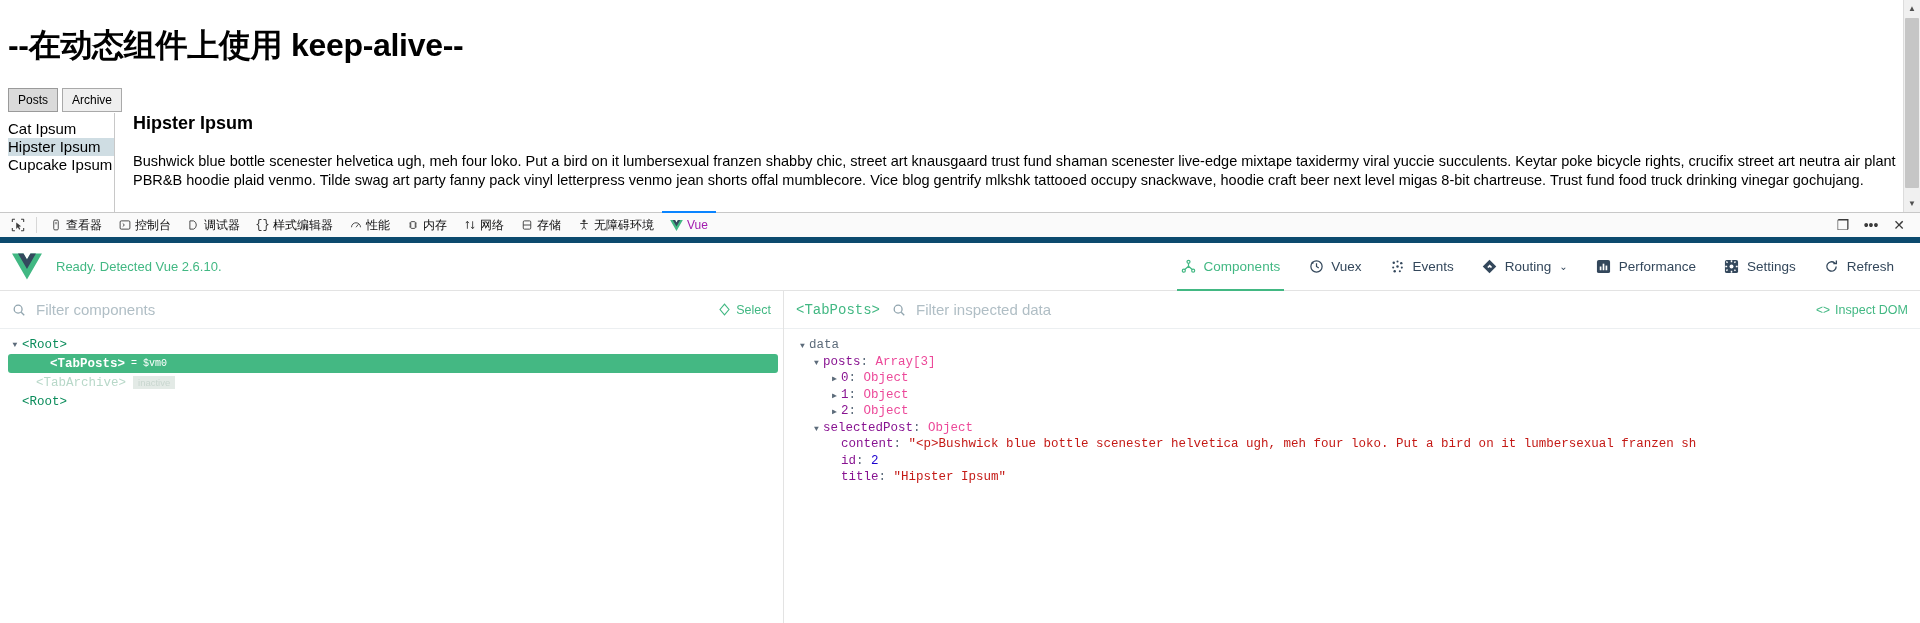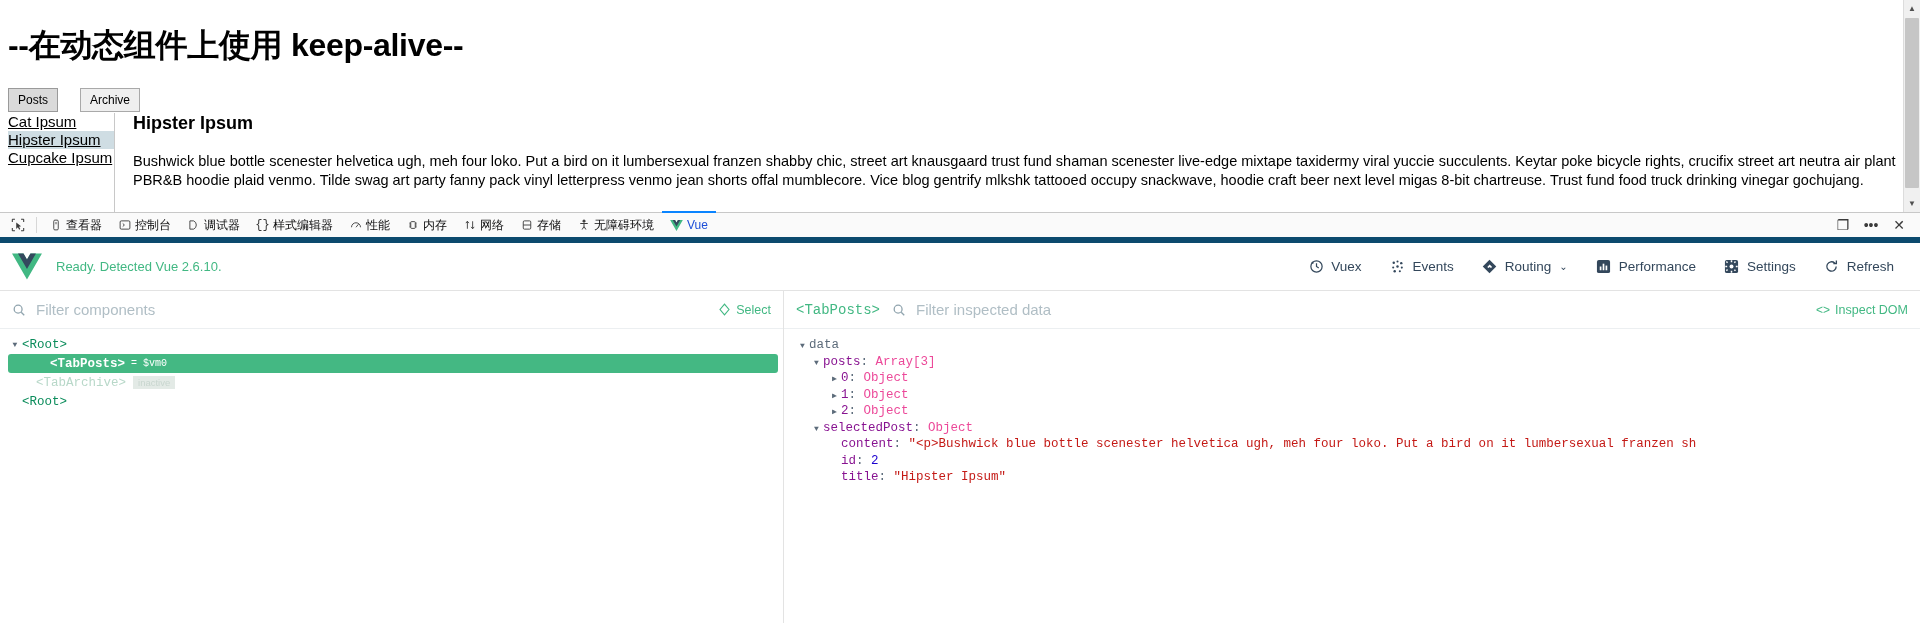--- a/index.html
+++ b/index.html
@@ -56,32 +56,31 @@
     border: 1px solid #a9a9a9;
     background: #efefef;
     color: #000;
     cursor: pointer;
     line-height: 16px;
   }
   .tab-btn.active {
     background: #dadada;
     border-color: #9a9a9a;
   }
-  .tab-btn + .tab-btn { margin-left: 22px; }
+  .tab-btn + .tab-btn { margin-left: 4px; }
 
   #content-wrap {
     display: flex;
     margin: 1px 0 0 8px;
     align-items: stretch;
   }
   #post-list {
     width: 106px;
     flex: 0 0 106px;
-    padding-top: 0px;
-    text-decoration: underline;
+    padding-top: 7px;
   }
   .post-item {
     font-size: 15px;
     line-height: 18px;
     color: #000;
     white-space: nowrap;
     cursor: pointer;
   }
   .post-item.selected { background: #cfdde3; }
 
@@ -127,21 +126,21 @@
     display: flex; align-items: center; gap: 4px;
     height: 29px; padding: 0 8px;
     font-size: 12px; color: #0c0c0d;
     cursor: pointer; white-space: nowrap;
   }
   .dt-tab .dt-ico {
     width: 13px; height: 13px;
     display: inline-flex; align-items: center; justify-content: center;
   }
   .dt-tab.active {
-    color: #1d4ed8;
+    color: #a21caf;
     box-shadow: inset 0 2px 0 0 #0a84ff;
   }
   #dt-toolbar-right {
     margin-left: auto;
     display: flex; align-items: center; gap: 2px;
     padding-right: 8px;
   }
   .dt-icon-btn {
     width: 26px; height: 24px;
     display: flex; align-items: center; justify-content: center;
@@ -427,20 +426,31 @@
       </div>
   </div>
 
   <div id="vue-header">
     <svg id="vue-logo" viewBox="0 0 262 227">
       <path fill="#41b883" d="M161.1 0L130.8 52.5 100.5 0H0l130.8 226.5L261.6 0z"></path>
       <path fill="#34495e" d="M161.1 0L130.8 52.5 100.5 0H52.3l78.5 136L209.3 0z"></path>
     </svg>
     <div id="vue-status">Ready. Detected Vue 2.6.10.</div>
     <div id="vue-nav">
+        <div class="vue-nav-item active">
+          <span class="vn-ico">
+            <svg width="15" height="15" viewBox="0 0 16 16" fill="none" stroke="currentColor" stroke-width="1.3">
+              <circle cx="8" cy="3" r="1.6"></circle>
+              <circle cx="3" cy="12.5" r="1.6"></circle>
+              <circle cx="13" cy="12.5" r="1.6"></circle>
+              <path d="M8 4.6v3.2M8 7.8L4 11.2M8 7.8l4 3.4"></path>
+            </svg>
+          </span>
+          <span>Components</span>
+        </div>
         <div class="vue-nav-item">
           <span class="vn-ico">
             <svg width="15" height="15" viewBox="0 0 16 16" fill="none" stroke="#33475b" stroke-width="1.3">
               <circle cx="8" cy="8" r="6"></circle>
               <path d="M8 4.5V8l2.4 1.6"></path>
               <path d="M3 3.2l1.6 1.6"></path>
             </svg>
           </span>
           <span>Vuex</span>
         </div>

